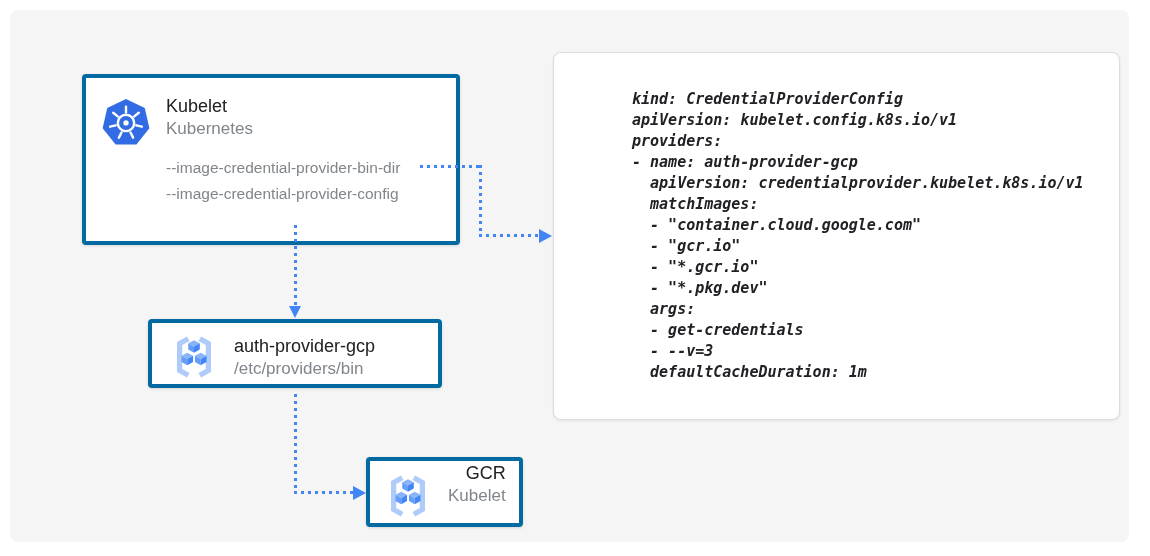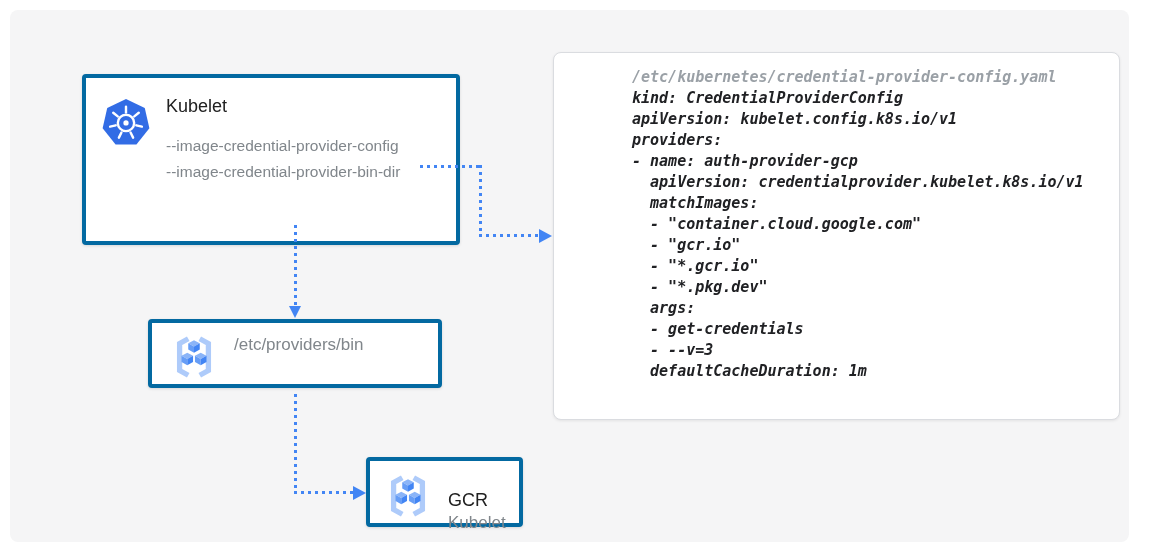--- a/index.html
+++ b/index.html
@@ -23,36 +23,37 @@
   .node-icon { position:absolute; }
   .card-kubelet .node-icon { left:16px; top:20px; width:48px; height:48px; }
   .card-auth .node-icon    { left:18px; top:10px; width:48px; height:48px; }
   .card-gcr .node-icon     { left:14px; top:11px; width:48px; height:48px; }
 
   .node-title { font-size:18px; color:#212121; line-height:24px; }
   .node-sub   { font-size:17px; color:#80868b; line-height:22px; }
 
   .card-kubelet .text { position:absolute; left:80px; top:16px; }
   .card-auth .text    { position:absolute; left:82px; top:11px; }
-  .card-gcr .text     { position:absolute; left:78px; top:27px; }
+  .card-gcr .text     { position:absolute; left:78px; top:0;text-align:right; }
 
   .flags { margin-top:15px; font-size:15.5px; color:#80868b; line-height:26px; }
 
   .code-panel {
     position:absolute; left:543px; top:42px; width:567px; height:368px;
     background:#ffffff; border:1px solid #dadce0; border-radius:8px;
     box-shadow:0 1px 3px rgba(0,0,0,0.08);
     padding:14px 18px 16px 78px;
   }
   .code-path {
     font-family:"DejaVu Sans Mono","Liberation Mono",monospace;
     font-style:italic; font-weight:bold; font-size:15px; line-height:21px;
     color:#9aa0a6; white-space:pre;
   }
   .code-body {
+    margin-top:22px;
     font-family:"DejaVu Sans Mono","Liberation Mono",monospace;
     font-style:italic; font-weight:bold; font-size:15px; line-height:21px;
     color:#202124; white-space:pre;
   }
 
   .dot-h { position:absolute; height:3px;
     background-image:repeating-linear-gradient(90deg,#4285f4 0,#4285f4 3px,transparent 3px,transparent 7px); }
   .dot-v { position:absolute; width:3px;
     background-image:repeating-linear-gradient(180deg,#4285f4 0,#4285f4 3px,transparent 3px,transparent 7px); }
   .arrow-right { position:absolute; width:0; height:0;
@@ -78,29 +79,29 @@
           <line x1="32.8" y1="38.3" x2="23.4" y2="30.8"></line>
           <line x1="28.6" y1="56.9" x2="16.9" y2="59.6"></line>
           <line x1="40.5" y1="71.8" x2="35.2" y2="82.6"></line>
           <line x1="59.5" y1="71.8" x2="64.8" y2="82.6"></line>
           <line x1="71.4" y1="56.9" x2="83.1" y2="59.6"></line>
           <line x1="67.2" y1="38.3" x2="76.6" y2="30.8"></line>
         </g>
       </svg>
       <div class="text">
         <div class="node-title">Kubelet</div>
+        <div class="node-sub">Kubernetes</div>
         <div class="flags">
+          <div>--image-credential-provider-bin-dir</div>
           <div>--image-credential-provider-config</div>
-          <div>--image-credential-provider-bin-dir</div>
         </div>
       </div>
     </div>
 
     <div class="code-panel">
-      <div class="code-path">/etc/kubernetes/credential-provider-config.yaml</div>
       <pre class="code-body">kind: CredentialProviderConfig
 apiVersion: kubelet.config.k8s.io/v1
 providers:
 - name: auth-provider-gcp
   apiVersion: credentialprovider.kubelet.k8s.io/v1
   matchImages:
   - "container.cloud.google.com"
   - "gcr.io"
   - "*.gcr.io"
   - "*.pkg.dev"
@@ -120,20 +121,21 @@
           <polygon points="62,21.5 50,28 50,41 62,34.5" fill="#4285f4"></polygon>
           <polygon points="36,41 48,47.5 36,54 24,47.5" fill="#8ab4f8"></polygon>
           <polygon points="24,47.5 36,54 36,67 24,60.5" fill="#669df6"></polygon>
           <polygon points="48,47.5 36,54 36,67 48,60.5" fill="#4285f4"></polygon>
           <polygon points="64,41 76,47.5 64,54 52,47.5" fill="#8ab4f8"></polygon>
           <polygon points="52,47.5 64,54 64,67 52,60.5" fill="#669df6"></polygon>
           <polygon points="76,47.5 64,54 64,67 76,60.5" fill="#4285f4"></polygon>
         </g>
       </svg>
       <div class="text">
+        <div class="node-title">auth-provider-gcp</div>
         <div class="node-sub">/etc/providers/bin</div>
       </div>
     </div>
 
     <div class="card card-gcr">
       <svg class="node-icon" viewBox="0 0 100 100">
         <path d="M38,12 L20,22 L20,78 L38,88" fill="none" stroke="#aecbfa" stroke-width="11"></path>
         <path d="M62,12 L80,22 L80,78 L62,88" fill="none" stroke="#aecbfa" stroke-width="11"></path>
         <g>
           <polygon points="50,15 62,21.5 50,28 38,21.5" fill="#8ab4f8"></polygon>

